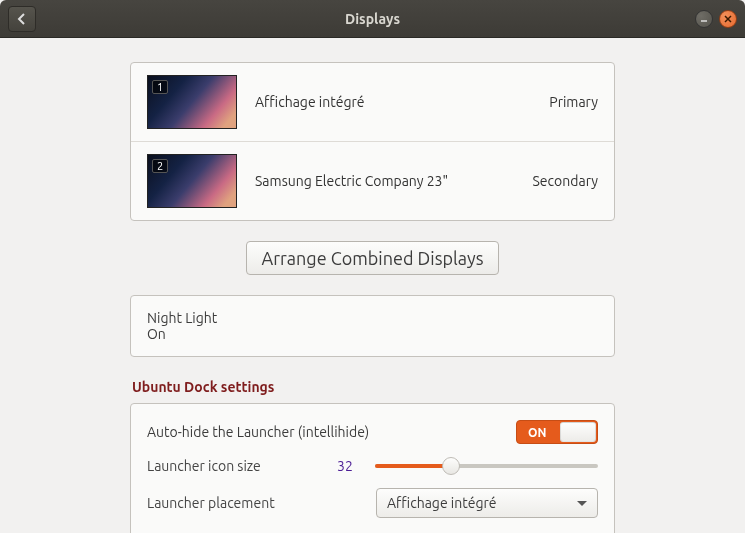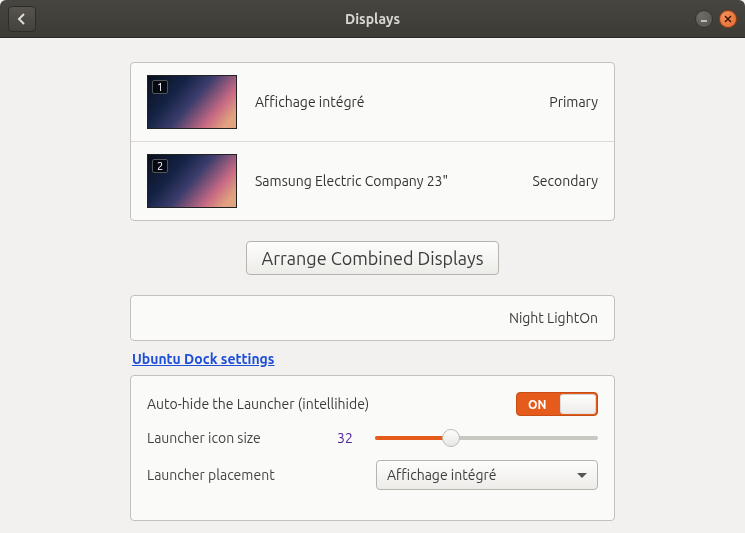--- a/index.html
+++ b/index.html
@@ -122,28 +122,28 @@
     border-radius: 4px;
     cursor: pointer;
     font-size: 18px;
   }
   .night-card {
     border: 1px solid #c5c2bd;
     border-radius: 4px;
     background: #fafaf9;
     padding: 14px 16px;
     display: flex;
-    justify-content: flex-end;
-    cursor: pointer;
+    justify-content: flex-start;
+    cursor: pointer;
+    flex-direction: column;
   }
   .section-heading {
     font-weight: bold;
-    color: #1d4ed8;
-    margin: 10px 0 8px 2px;
-    text-decoration: underline;
+    color: #7f1d1d;
+    margin: 22px 0 8px 2px;
   }
   .dock-card {
     border: 1px solid #c5c2bd;
     border-radius: 4px;
     background: #fafaf9;
     padding: 16px 16px 18px 16px;
   }
   .dock-row {
     display: flex;
     align-items: center;

